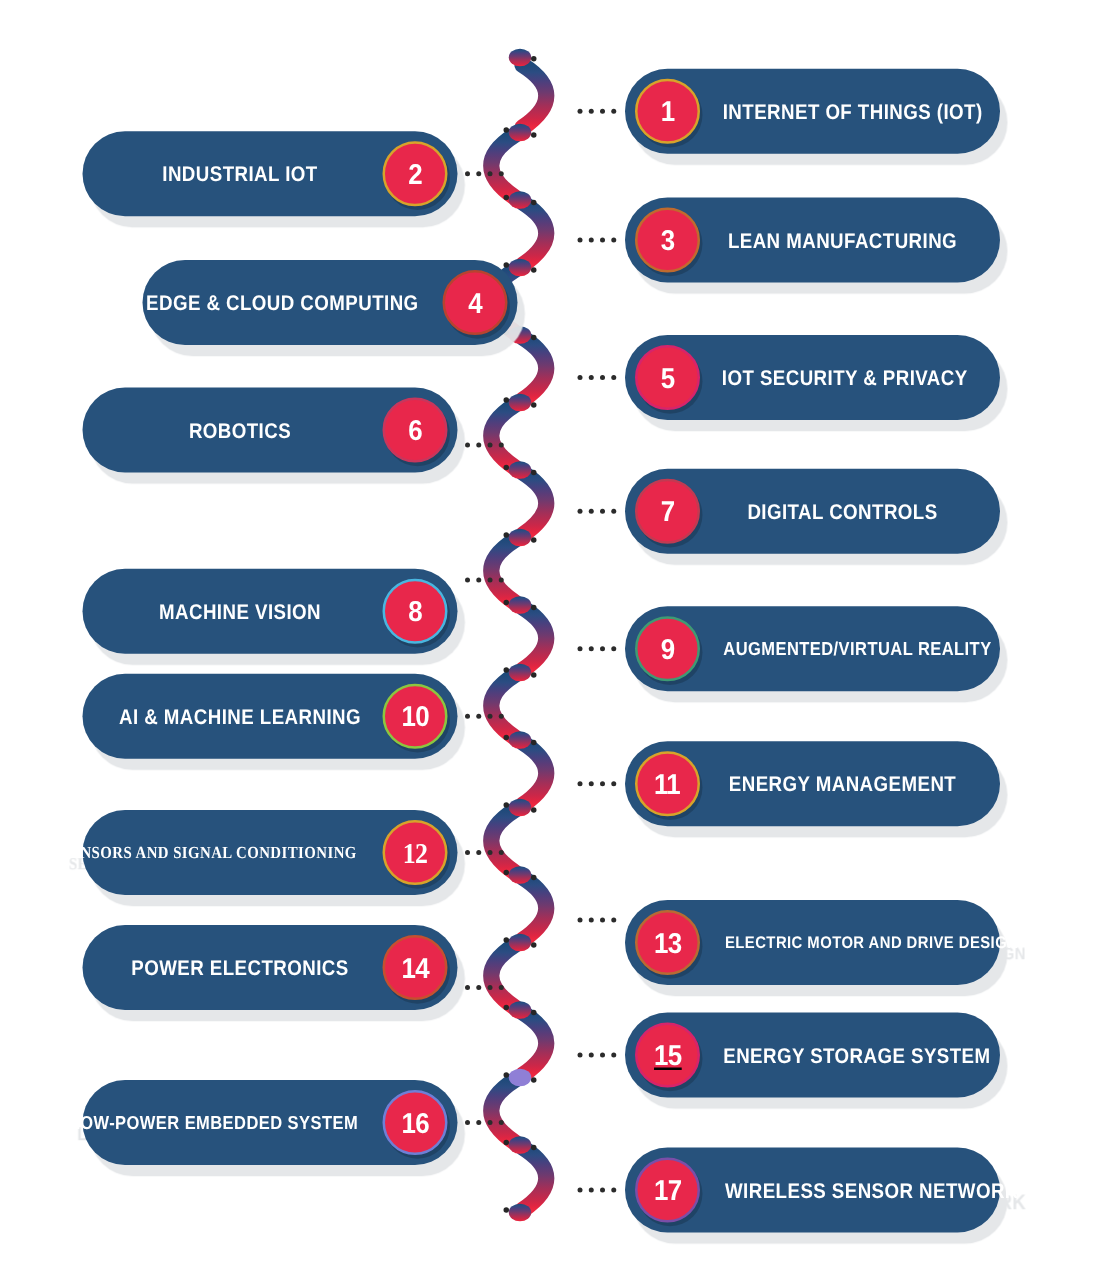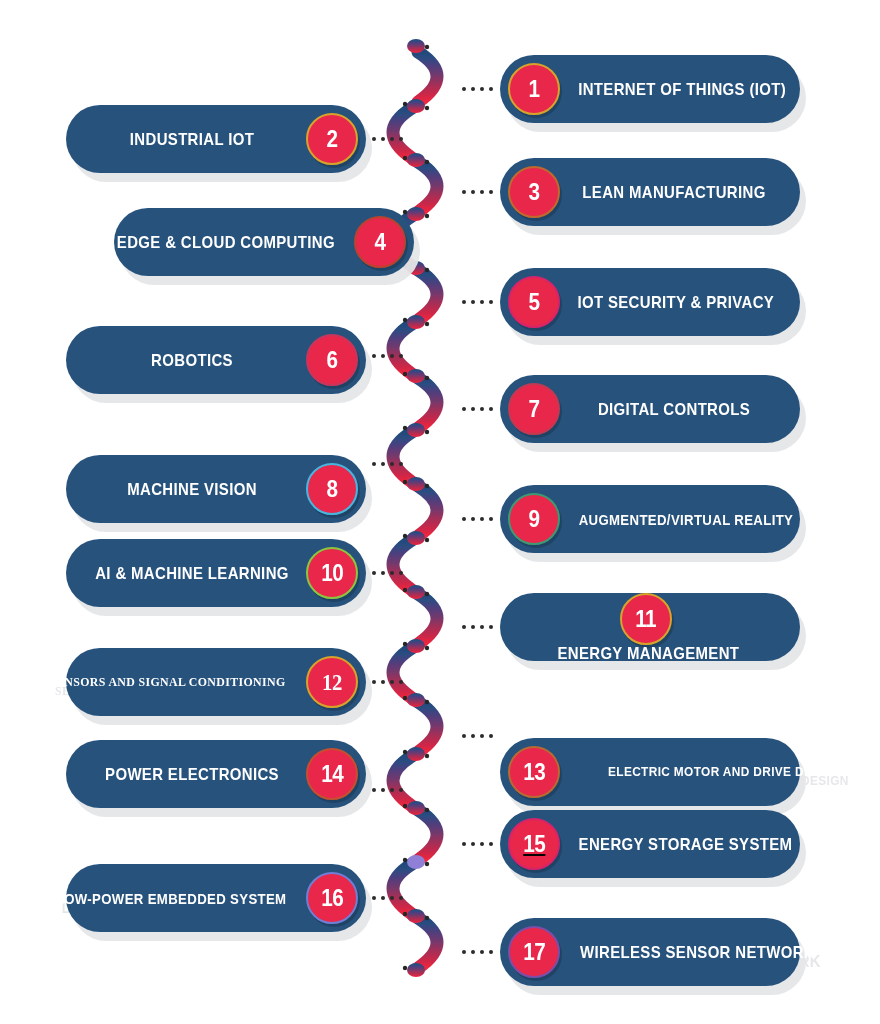--- a/index.html
+++ b/index.html
@@ -346,21 +346,21 @@
         <div class="badge" style="border-color: rgb(184, 67, 47);">
           <span>4</span>
         </div>
       </div>
       <div class="pill right" style="top: 268px;">
         <div class="badge" style="border-color: rgb(214, 36, 107);">
           <span>5</span>
         </div>
         <div class="pill-label ">IOT SECURITY &amp; PRIVACY</div>
       </div>
-      <div class="pill left" style="top: 326px;">
+      <div class="pill left" style="top: 310px;">
         <div class="pill-label ">ROBOTICS</div>
         <div class="badge" style="border-color: rgb(200, 54, 92);">
           <span>6</span>
         </div>
       </div>
       <div class="pill right" style="top: 375px;">
         <div class="badge" style="border-color: rgb(194, 58, 82);">
           <span>7</span>
         </div>
         <div class="pill-label ">DIGITAL CONTROLS</div>
@@ -376,33 +376,33 @@
           <span>9</span>
         </div>
         <div class="pill-label sz-s">AUGMENTED/VIRTUAL REALITY</div>
       </div>
       <div class="pill left" style="top: 539px;">
         <div class="pill-label ">AI &amp; MACHINE LEARNING</div>
         <div class="badge" style="border-color: rgb(140, 198, 63);">
           <span>10</span>
         </div>
       </div>
-      <div class="pill right" style="top: 593px; flex-direction: column;">
+      <div class="pill right" style="top: 593px;">
         <div class="badge" style="border-color: rgb(215, 163, 42);">
           <span>11</span>
         </div>
         <div class="pill-label ">ENERGY MANAGEMENT</div>
       </div>
       <div class="pill left" style="top: 648px; font-family: Liberation Serif, serif;">
         <div class="pill-label sz-xs">SENSORS AND SIGNAL CONDITIONING</div>
         <div class="badge" style="border-color: rgb(215, 163, 42);">
           <span>12</span>
         </div>
       </div>
-      <div class="pill right" style="top: 738px; gap: 28px;">
+      <div class="pill right" style="top: 720px;">
         <div class="badge" style="border-color: rgb(184, 106, 51);">
           <span>13</span>
         </div>
         <div class="pill-label sz-xs">ELECTRIC MOTOR AND DRIVE DESIGN</div>
       </div>
       <div class="pill left" style="top: 740px;">
         <div class="pill-label ">POWER ELECTRONICS</div>
         <div class="badge" style="border-color: rgb(197, 80, 47);">
           <span>14</span>
         </div>

